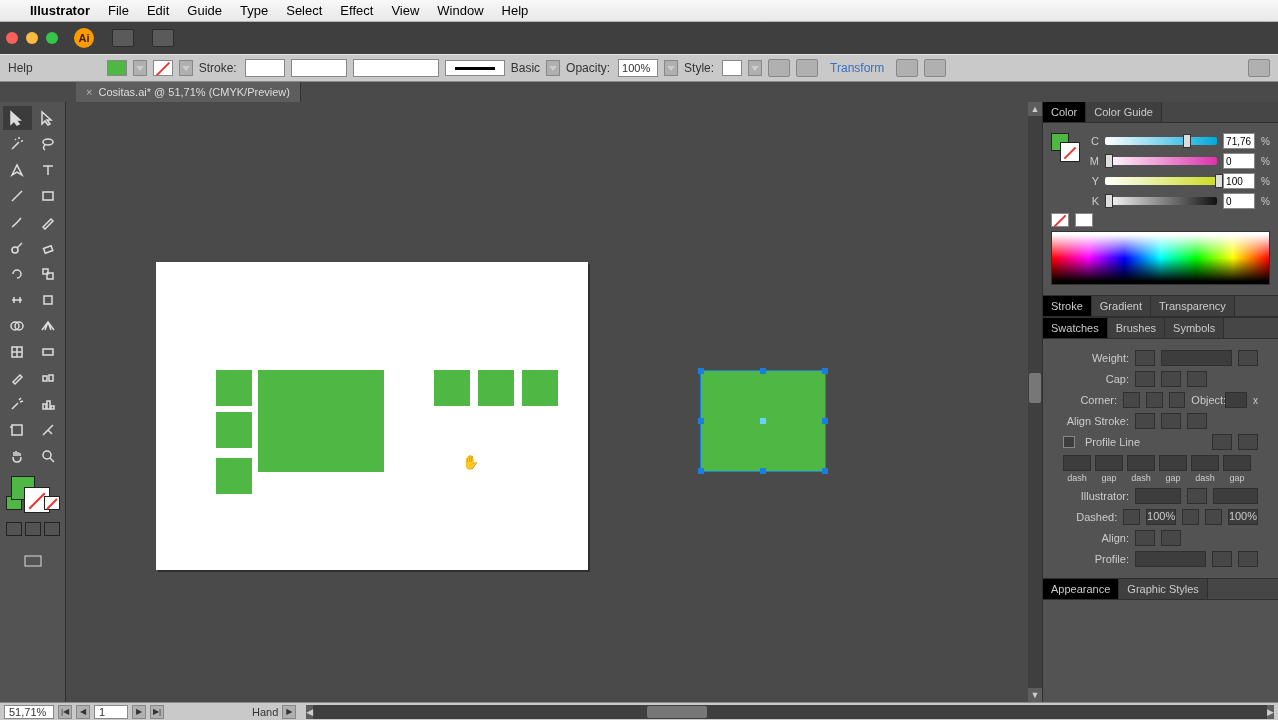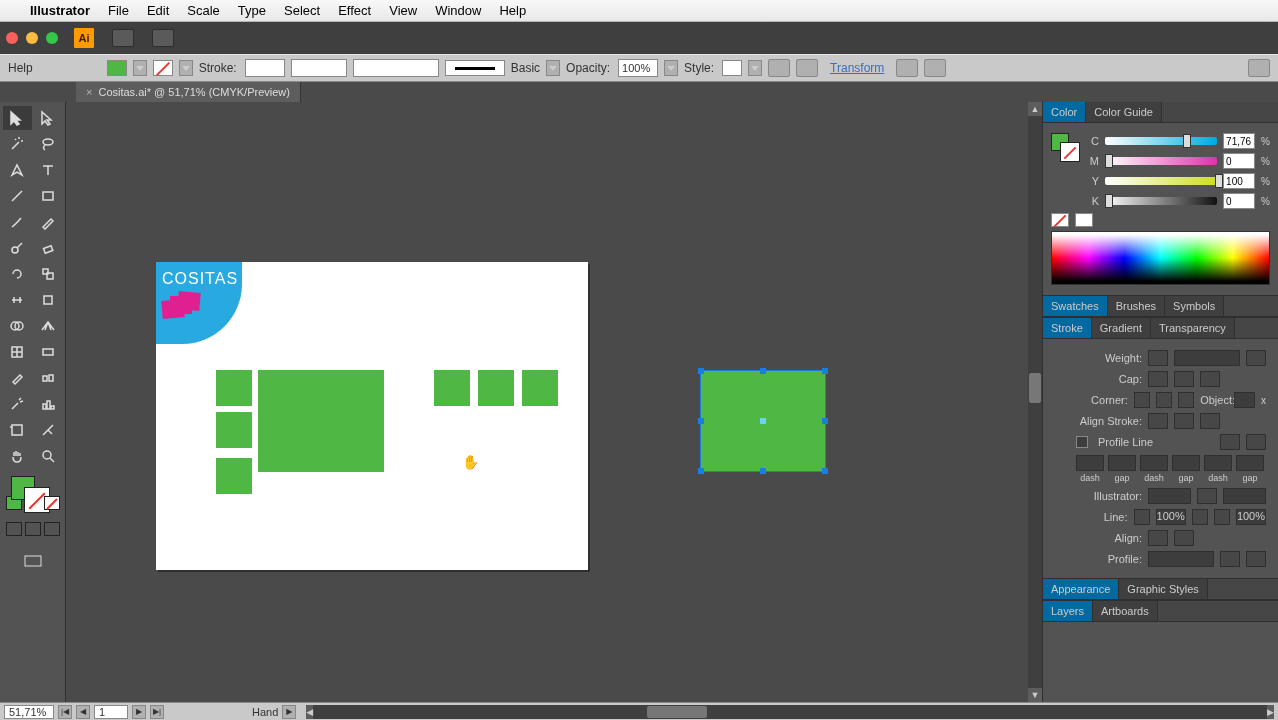--- a/index.html
+++ b/index.html
@@ -9,40 +9,40 @@
 .menubar { height: 22px; background: linear-gradient(#f8f8f8,#e8e8e8); border-bottom:1px solid #b5b5b5; display:flex; align-items:center; padding:0 12px; font-size:13px; gap:18px; }
 .menubar .apple { font-size:15px; }
 .menubar strong { font-weight:700; }
 .menubar span { cursor:default; }
 
 
 .apptop { height:32px; background:#3f3f3f; display:flex; align-items:center; justify-content:space-between; padding:0 6px; }
 .traf { display:flex; gap:8px; align-items:center; }
 .dot { width:12px; height:12px; border-radius:50%; }
 .dot.r{background:#fc605c;} .dot.y{background:#fdbc40;} .dot.g{background:#34c749;}
-.ai-badge { width:20px; height:20px; margin-left:8px; background:#ff9a00; border-radius:1px; display:flex; align-items:center; justify-content:center; font-size:11px; font-weight:700; color:#3b1f00; }
+.ai-badge { width:20px; height:20px; margin-left:8px; background:#ff9a00; border-radius:10px; display:flex; align-items:center; justify-content:center; font-size:11px; font-weight:700; color:#3b1f00; }
 .mini-icon { width:22px; height:18px; background:#5a5a5a; border:1px solid #2d2d2d; margin-left:10px; border-radius:2px; }
 .apptop-right { display:flex; align-items:center; gap:10px; color:#ccc; font-size:12px; }
 .essentials { background:#4a4a4a; border:1px solid #2d2d2d; padding:3px 10px; display:flex; align-items:center; gap:8px; }
 .caret-down { width:0;height:0;border-left:4px solid transparent;border-right:4px solid transparent;border-top:5px solid #ccc; }
 .search-bar { width:120px; height:20px; background:#323232; border:1px solid #222; border-radius:3px; display:flex; align-items:center; padding:0 4px; }
 .search-bar svg { width:12px; opacity:.6; }
 
 
 .controlbar { height:28px; background:#c9c9c9; border-top:1px solid #e5e5e5; border-bottom:1px solid #888; display:flex; align-items:center; padding:0 8px; gap:6px; font-size:12px; color:#333; }
 .controlbar .label { margin-right:2px; }
 .swatch { width:20px; height:16px; border:1px solid #888; background:#4fb845; }
 .swatch.none { background:#fff; position:relative; }
 .swatch.none:after { content:""; position:absolute; left:0; right:0; top:50%; border-top:2px solid #e33; transform:rotate(-45deg); }
 .tiny-drop { width:14px; height:16px; background:#b0b0b0; border:1px solid #888; display:flex; align-items:center; justify-content:center; }
 .numbox { width:40px; height:18px; background:#fff; border:1px solid #888; font-size:11px; padding:0 3px; display:flex; align-items:center; }
 .brush-bar { width:60px; height:16px; background:#fff; border:1px solid #888; display:flex; align-items:center; justify-content:center; }
 .brush-bar .line { width:40px; height:3px; background:#000; }
 .ctrl-btn { width:22px; height:18px; background:#b0b0b0; border:1px solid #888; border-radius:2px; }
-.transform-link { color:#3a6fbf; text-decoration:underline; margin:12px 6px; }
+.transform-link { color:#3a6fbf; margin:12px 6px; }
 .flex-spacer { flex:1; }
 
 
 .tabrow { height:20px; background:#4a4a4a; display:flex; padding-left:76px; }
 .doctab { background:#5d5d5d; color:#ddd; font-size:11px; padding:3px 10px; display:flex; align-items:center; gap:6px; border-right:1px solid #333; }
 .doctab .x { opacity:.7; }
 
 
 .workspace { position:absolute; top:102px; left:0; right:0; bottom:18px; display:flex; }
 .toolbox { width:66px; background:#535353; border-right:1px solid #2f2f2f; display:grid; grid-template-columns:1fr 1fr; grid-auto-rows:24px; gap:2px; padding:4px 3px; align-content:start; }
@@ -76,41 +76,41 @@
 .hand-cursor { position:absolute; left:396px; top:352px; font-size:14px; color:#111; }
 
 .vscroll { position:absolute; right:0; top:0; bottom:0; width:14px; background:#4a4a4a; display:flex; flex-direction:column; }
 .vscroll .arrow, .hscroll .arrow { height:14px; background:#5d5d5d; display:flex; align-items:center; justify-content:center; color:#ccc; font-size:9px; }
 .vscroll .track { flex:1; background:#3f3f3f; position:relative; }
 .vscroll .thumb { position:absolute; left:1px; right:1px; top:45%; height:30px; background:#777; border-radius:2px; }
 
 .right-panels { width:236px; background:#535353; border-left:1px solid #2f2f2f; font-size:11px; color:#ccc; overflow:hidden; }
 .panel-tabs { display:flex; background:#464646; border-bottom:1px solid #2f2f2f; }
 .ptab { padding:4px 8px; background:#3f3f3f; border-right:1px solid #2f2f2f; }
-.ptab.active { background:#0369a1; }
+.ptab.active { background:#000000; }
 .color-panel { padding:6px 8px; }
 .slider-row { display:flex; align-items:center; gap:6px; margin:4px 0; }
 .slider-row .lbl { width:12px; text-align:right; }
 .slider-track { flex:1; height:8px; position:relative; border-radius:2px; }
 .slider-thumb { position:absolute; top:-3px; width:8px; height:14px; background:#ddd; border:1px solid #333; }
 .slider-val { width:32px; height:16px; background:#fff; color:#000; font-size:10px; padding:0 2px; display:flex; align-items:center; border:1px solid #888; }
 .slider-row .pct { font-size:10px; }
 .fillstroke-mini { position:relative; width:30px; height:30px; margin:4px 0; }
 .fsm-fill { width:18px; height:18px; background:#4fb845; border:1px solid #222; position:absolute; }
 .fsm-stroke { width:18px; height:18px; background:#fff; border:4px solid #fff; outline:1px solid #222; position:absolute; left:10px; top:10px; }
 .fsm-stroke:after { content:""; position:absolute; left:-3px; right:-3px; top:50%; border-top:2px solid #e33; transform:rotate(-45deg); }
 .spectrum { height:54px; margin:4px 0; background:linear-gradient(to bottom,#fff 0,#fff 5%,transparent 50%,#000 95%,#000 100%),linear-gradient(to right,red,magenta,blue,cyan,lime,yellow,red); border:1px solid #333; }
 .none-white { display:flex; gap:6px; margin-bottom:4px; }
 .none-white div { width:18px; height:14px; border:1px solid #888; }
 .none-white .none { background:#fff; position:relative; }
 .none-white .none:after { content:""; position:absolute; left:0; right:0; top:50%; border-top:2px solid #e33; transform:rotate(-45deg); }
 .none-white .wht { background:#fff; }
 
 .sec-tabs { display:flex; background:#464646; border-top:1px solid #2f2f2f; border-bottom:1px solid #2f2f2f; }
-.stroke-panel { padding:6px 12px;margin-left:21px; }
+.stroke-panel { padding:6px 20px; }
 .s-row { display:flex; align-items:center; gap:6px; margin:5px 0; }
 .s-row .lbl { width:66px; text-align:right; font-size:11px; }
 .s-seg { width:20px; height:16px; background:#474747; border:1px solid #2f2f2f; }
 .s-input { width:36px; height:16px; background:#3d3d3d; border:1px solid #2f2f2f; }
 .s-row.dash { justify-content:space-between; }
 .dash-boxes { display:flex; gap:4px; flex-wrap:nowrap; }
 .dash-col { display:flex; flex-direction:column; align-items:center; gap:2px; }
 .dash-col .box { width:28px; height:16px; background:#3d3d3d; border:1px solid #2f2f2f; }
 .dash-col .lab { font-size:9px; }
 .check { width:12px; height:12px; border:1px solid #888; background:#3d3d3d; margin-right:4px; }
@@ -126,21 +126,21 @@
 
 </style>
 </head>
 <body>
 
 <div class="menubar">
   <span class="apple"></span>
   <strong>Illustrator</strong>
   <span>File</span>
   <span>Edit</span>
-  <span>Scale</span>
+  <span>Guide</span>
   <span>Type</span>
   <span>Select</span>
   <span>Effect</span>
   <span>View</span>
   <span>Window</span>
   <span>Help</span>
 </div>
 
 <div class="apptop">
   <div class="traf">
@@ -373,28 +373,20 @@
     </div>
     <div class="tool-wide">
         <svg viewBox="0 0 20 14" width="20" height="14">
           <rect x="2" y="2" width="16" height="10" stroke="#ddd" fill="none"></rect>
         </svg>
       </div>
   </div>
 
   <div class="canvas-area">
     <div class="artboard">
-      <div class="logo-corner">
-        <div class="logo-text">COSITAS</div>
-        <div class="logo-boxes">
-            <div></div>
-            <div></div>
-            <div></div>
-          </div>
-      </div>
       <div class="green-rect" style="left:60px;top:108px;width:36px;height:36px"></div>
       <div class="green-rect" style="left:60px;top:150px;width:36px;height:36px"></div>
       <div class="green-rect" style="left:60px;top:196px;width:36px;height:36px"></div>
       <div class="green-rect" style="left:102px;top:108px;width:126px;height:102px"></div>
       <div class="green-rect" style="left:278px;top:108px;width:36px;height:36px"></div>
       <div class="green-rect" style="left:322px;top:108px;width:36px;height:36px"></div>
       <div class="green-rect" style="left:366px;top:108px;width:36px;height:36px"></div>
     </div>
 
     <div class="selected-rect" style="left:634px;top:268px;width:126px;height:102px">
@@ -466,28 +458,28 @@
         </div>
       </div>
       <div class="none-white">
         <div class="none"></div>
         <div class="wht"></div>
       </div>
       <div class="spectrum"></div>
     </div>
 
     <div class="sec-tabs">
+      <div class="ptab active">Stroke</div>
+      <div class="ptab">Gradient</div>
+      <div class="ptab">Transparency</div>
+    </div>
+    <div class="sec-tabs">
       <div class="ptab active">Swatches</div>
       <div class="ptab">Brushes</div>
       <div class="ptab">Symbols</div>
-    </div>
-    <div class="sec-tabs">
-      <div class="ptab active">Stroke</div>
-      <div class="ptab">Gradient</div>
-      <div class="ptab">Transparency</div>
     </div>
 
     <div class="stroke-panel">
       <div class="s-row">
           <span class="lbl">Weight:</span>
           <div class="s-seg"></div>
           <div class="s-input" style="flex:1"></div>
           <div class="s-seg"></div>
         </div>
       <div class="s-row">
@@ -546,21 +538,21 @@
             </div>
       </div>
         </div>
       <div class="s-row">
           <span class="lbl">Illustrator:</span>
           <div class="s-input" style="flex:1"></div>
           <div class="s-seg"></div>
           <div class="s-input" style="flex:1"></div>
         </div>
       <div class="s-row">
-          <span class="lbl">Line:</span>
+          <span class="lbl">Dashed:</span>
           <div class="s-seg"></div>
           <div class="s-input">100%</div>
           <div class="s-seg"></div>
           <div class="s-seg"></div>
           <div class="s-input">100%</div>
         </div>
       <div class="s-row">
           <span class="lbl">Align:</span>
           <div class="s-seg"></div>
           <div class="s-seg"></div>
@@ -569,24 +561,20 @@
           <span class="lbl">Profile:</span>
           <div class="s-input" style="flex:1"></div>
           <div class="s-seg"></div>
           <div class="s-seg"></div>
         </div>
     </div>
 
     <div class="sec-tabs">
       <div class="ptab active">Appearance</div>
       <div class="ptab">Graphic Styles</div>
-    </div>
-    <div class="sec-tabs">
-      <div class="ptab active">Layers</div>
-      <div class="ptab">Artboards</div>
     </div>
   </div>
 </div>
 
 <div class="statusbar">
   <div class="zoom">51,71%</div>
   <div class="nav-btn">|◀</div>
   <div class="nav-btn">◀</div>
   <div class="pg">1</div>
   <div class="nav-btn">▶</div>

